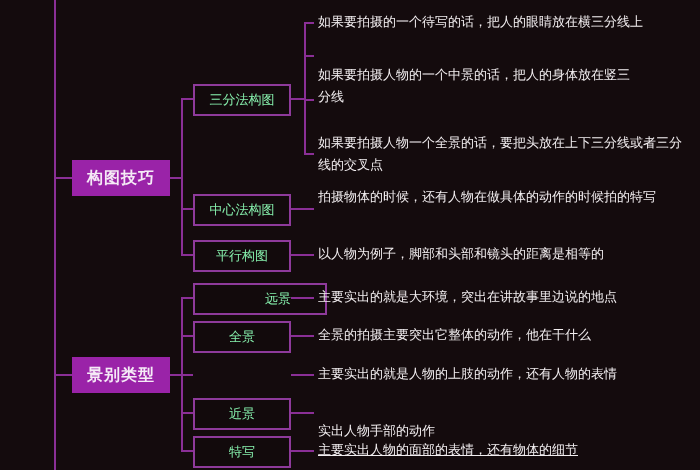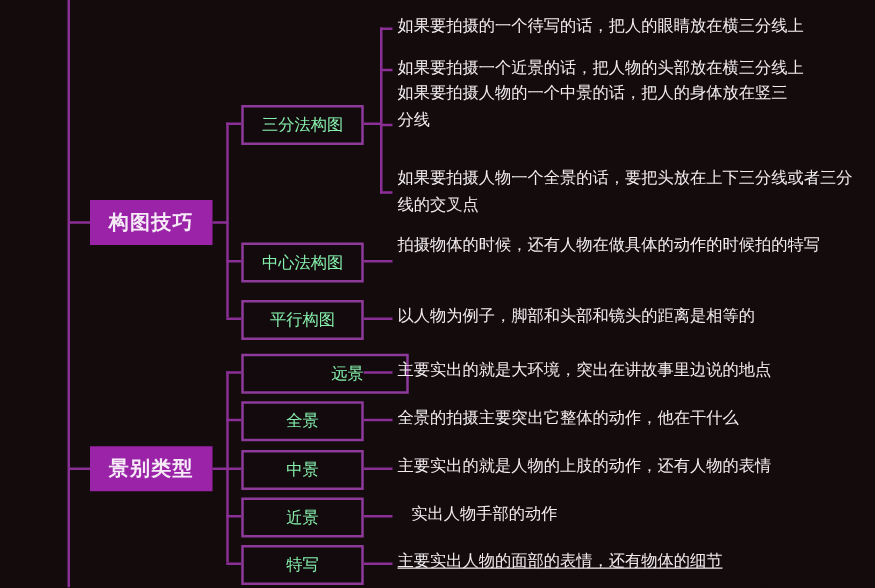--- a/index.html
+++ b/index.html
@@ -45,21 +45,20 @@
 
   <div class="line" style="left:181px;top:98px;width:12px;height:2px;"></div>
   <div class="sub-node" style="left:193px;top:84px;">三分法构图</div>
   <div class="line" style="left:291px;top:98px;width:14px;height:2px;"></div>
   <div class="line" style="left:304px;top:22px;width:2px;height:133px;"></div>
   <div class="line" style="left:304px;top:22px;width:10px;height:2px;"></div>
   <div class="line" style="left:304px;top:55px;width:10px;height:2px;"></div>
   <div class="line" style="left:304px;top:99px;width:10px;height:2px;"></div>
   <div class="line" style="left:304px;top:153px;width:10px;height:2px;"></div>
   <div class="leaf" style="top:11px;">如果要拍摄的一个待写的话，把人的眼睛放在横三分线上</div>
-  <div class="leaf" style="top:44px;">如果要拍摄一个近景的话，把人物的头部放在横三分线上</div>
   <div class="leaf" style="top:64px;width:315px;">如果要拍摄人物的一个中景的话，把人的身体放在竖三分线</div>
   <div class="leaf" style="top:132px;width:375px;">如果要拍摄人物一个全景的话，要把头放在上下三分线或者三分线的交叉点</div>
 
   <div class="line" style="left:181px;top:208px;width:12px;height:2px;"></div>
   <div class="sub-node" style="left:193px;top:194px;">中心法构图</div>
   <div class="line" style="left:291px;top:208px;width:23px;height:2px;"></div>
   <div class="leaf" style="top:186px;width:360px;">拍摄物体的时候，还有人物在做具体的动作的时候拍的特写</div>
 
   <div class="line" style="left:181px;top:254px;width:12px;height:2px;"></div>
   <div class="sub-node" style="left:193px;top:240px;">平行构图</div>
@@ -75,27 +74,26 @@
   <div class="sub-node" style="left:193px;top:283px;padding-left:36px;">远景</div>
   <div class="line" style="left:291px;top:297px;width:23px;height:2px;"></div>
   <div class="leaf" style="top:286px;">主要实出的就是大环境，突出在讲故事里边说的地点</div>
 
   <div class="line" style="left:181px;top:335px;width:12px;height:2px;"></div>
   <div class="sub-node" style="left:193px;top:321px;">全景</div>
   <div class="line" style="left:291px;top:335px;width:23px;height:2px;"></div>
   <div class="leaf" style="top:324px;">全景的拍摄主要突出它整体的动作，他在干什么</div>
 
   <div class="line" style="left:181px;top:374px;width:12px;height:2px;"></div>
-  <div class="sub-node" style="left:193px;top:360px;">中景</div>
   <div class="line" style="left:291px;top:374px;width:23px;height:2px;"></div>
   <div class="leaf" style="top:363px;">主要实出的就是人物的上肢的动作，还有人物的表情</div>
 
   <div class="line" style="left:181px;top:412px;width:12px;height:2px;"></div>
   <div class="sub-node" style="left:193px;top:398px;">近景</div>
   <div class="line" style="left:291px;top:412px;width:23px;height:2px;"></div>
-  <div class="leaf" style="top:401px;margin-left:11px;">实出人物手部的动作</div>
+  <div class="leaf" style="top:420px;">实出人物手部的动作</div>
 
   <div class="line" style="left:181px;top:450px;width:12px;height:2px;"></div>
   <div class="sub-node" style="left:193px;top:436px;">特写</div>
   <div class="line" style="left:291px;top:450px;width:23px;height:2px;"></div>
   <div class="leaf" style="top:439px;text-decoration:underline;">主要实出人物的面部的表情，还有物体的细节</div>
 
 </div>
 
 </body></html>

